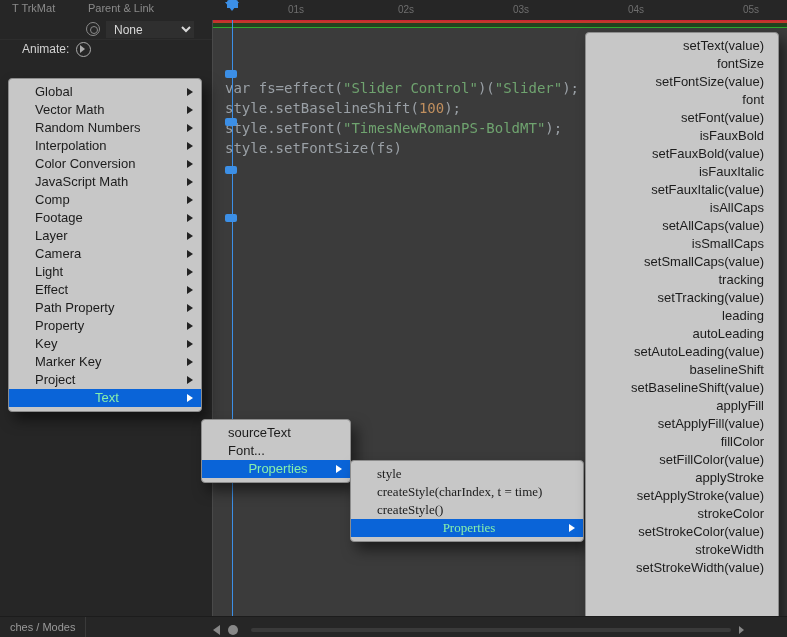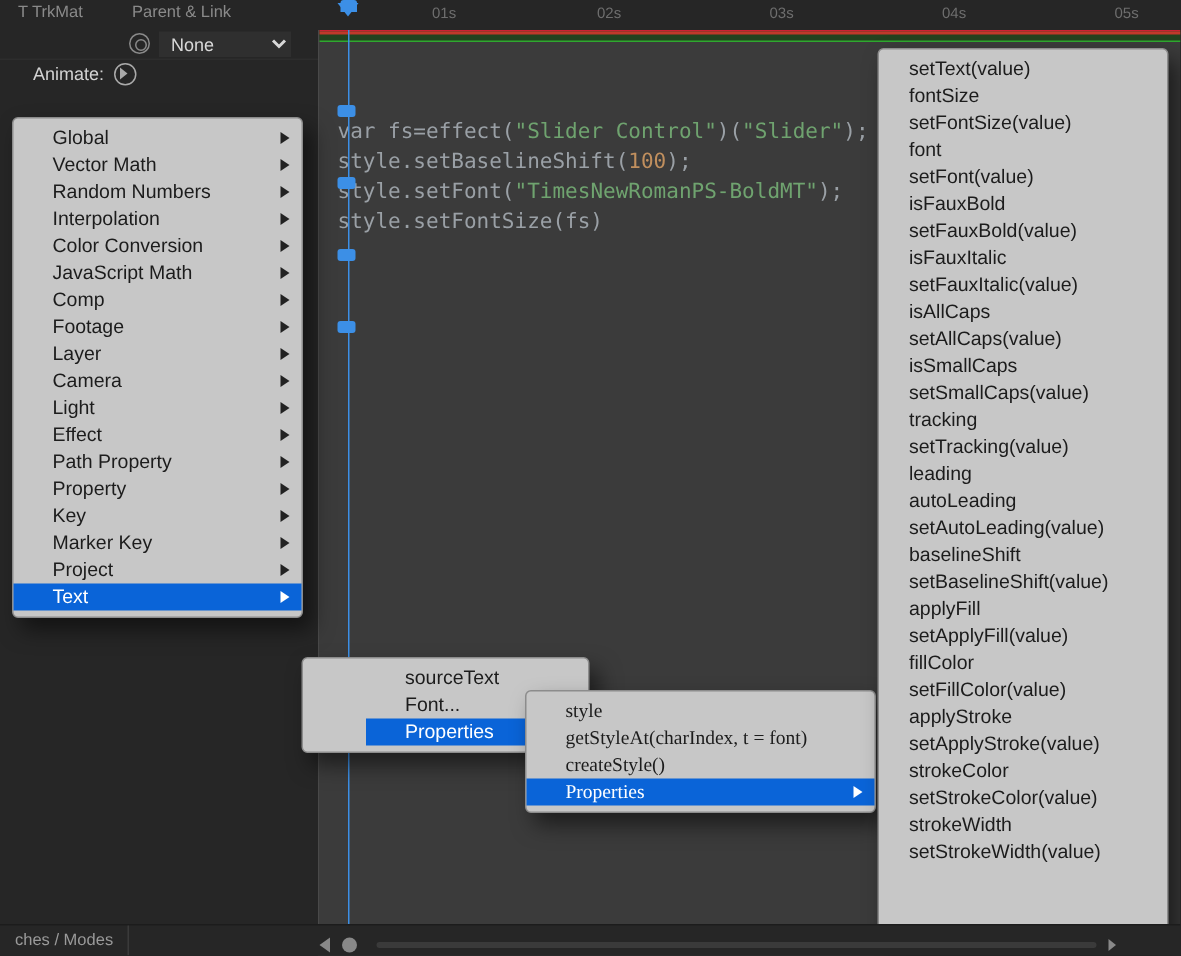--- a/index.html
+++ b/index.html
@@ -215,31 +215,32 @@
     content:"";
     position:absolute;
     right:8px; top:5px;
     width:0;height:0;
     border-top:4px solid transparent;
     border-bottom:4px solid transparent;
     border-left:6px solid #222;
   }
   .menu-item.highlight {
     background:#0a64d8;
-    color:#ffffff;
+    color:#86efac;
+    text-align:center;
   }
   .menu-item.highlight.has-sub::after{
     border-left-color:#fff;
   }
 
   
   #menu1 { left:8px; top:78px; width:192px; }
-  #menu2 { left:201px; top:438px; width:148px;padding-left:42px; }
+  #menu2 { left:201px; top:419px; width:148px; }
   #menu3 { left:350px; top:460px; width:232px;font-family:Liberation Serif, serif; }
-  #menu4 { left:585px; top:32px;  width:192px; height:590px; overflow:hidden;}
+  #menu4 { left:585px; top:32px;  width:192px; height:590px; overflow:hidden;text-align:right;}
 
   #menu4 .menu-item { padding:0 14px 0 20px; }
 
   
   .footer {
     position:absolute;
     left:0; right:0; bottom:0;
     height:20px;
     background:#262626;
     border-top:1px solid #1c1c1c;
@@ -354,21 +355,21 @@
   </div>
 
   <div id="menu2" class="menu">
     <div class="menu-item">sourceText</div>
     <div class="menu-item">Font...</div>
     <div class="menu-item has-sub highlight">Properties</div>
   </div>
 
   <div id="menu3" class="menu">
     <div class="menu-item">style</div>
-    <div class="menu-item">getStyleAt(charIndex, t = font)</div>
+    <div class="menu-item">createStyle(charIndex, t = time)</div>
     <div class="menu-item">createStyle()</div>
     <div class="menu-item has-sub highlight">Properties</div>
   </div>
 
   <div id="menu4" class="menu">
     <div class="menu-item">setText(value)</div>
     <div class="menu-item">fontSize</div>
     <div class="menu-item">setFontSize(value)</div>
     <div class="menu-item">font</div>
     <div class="menu-item">setFont(value)</div>

